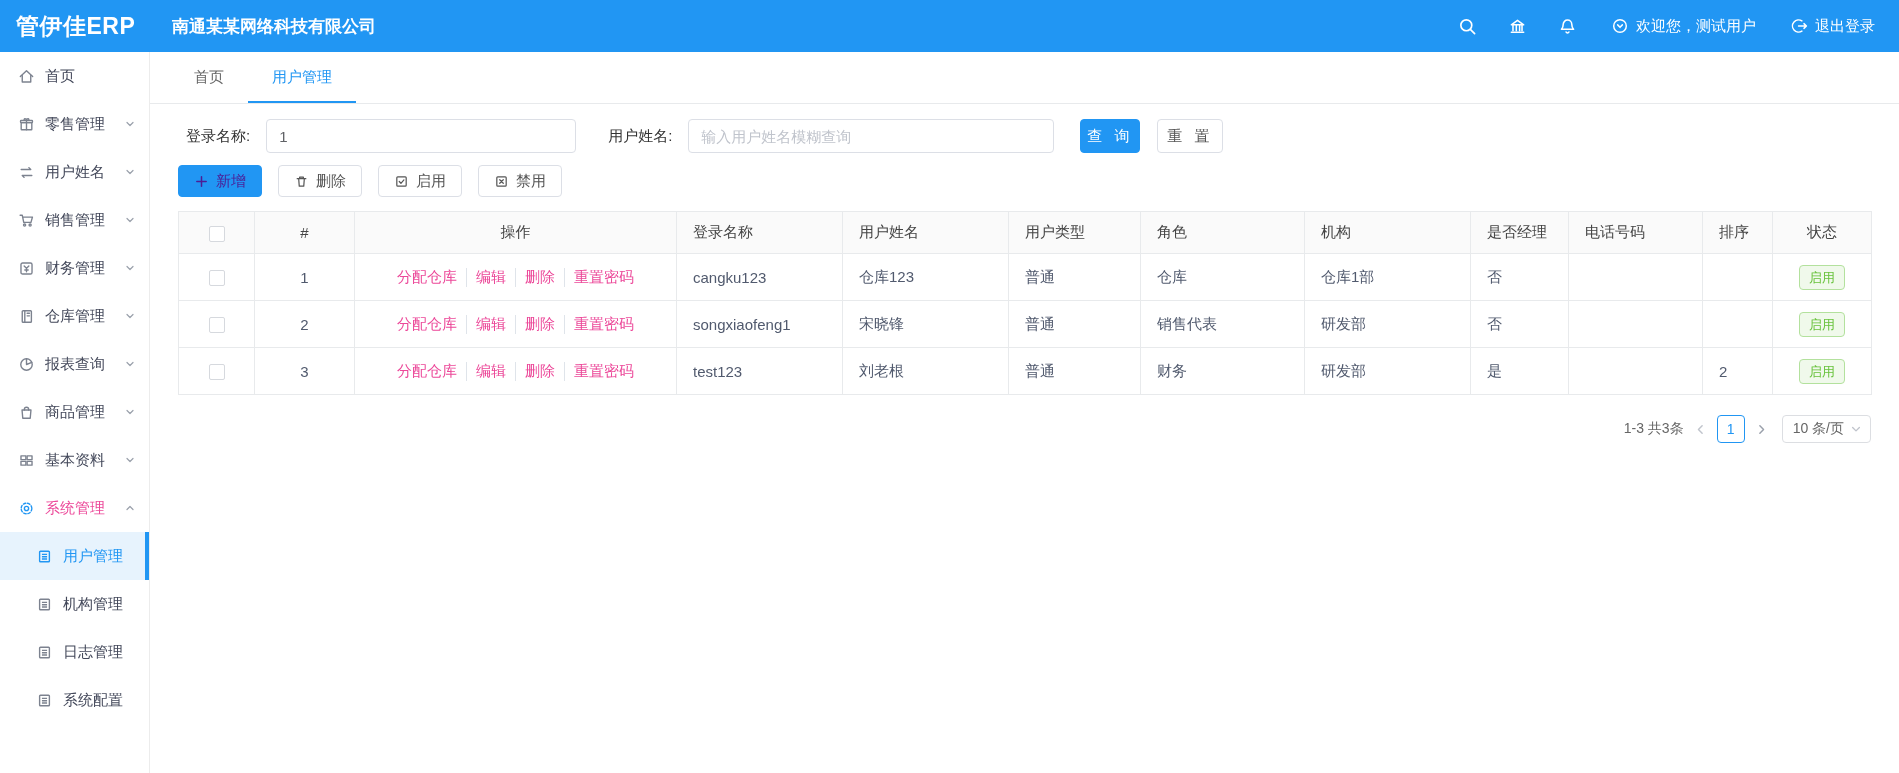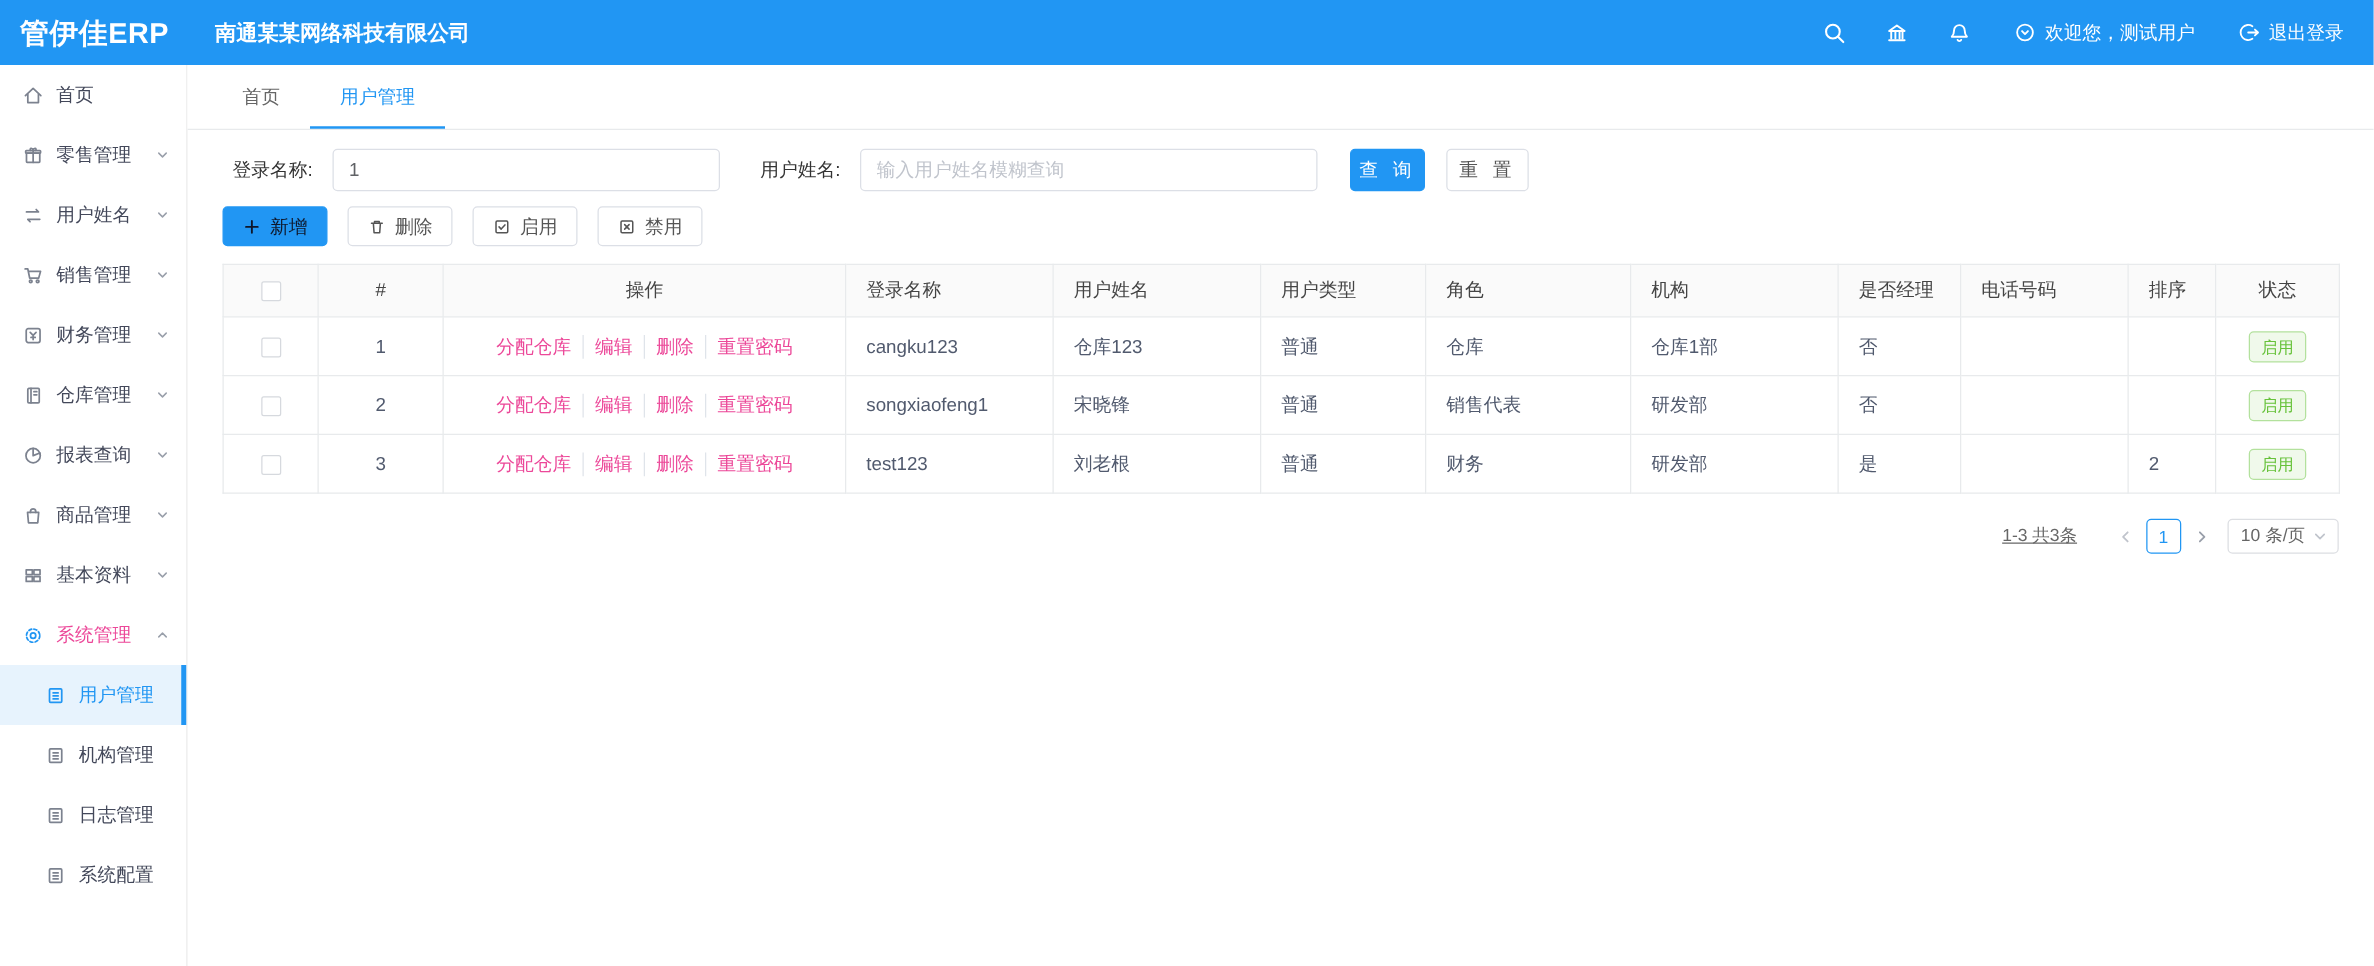--- a/index.html
+++ b/index.html
@@ -75,35 +75,35 @@
     height:34px; border:1px solid #dcdfe6; border-radius:4px; padding:0 12px;
     font-size:15px; color:#606266; outline:none; font-family:inherit; background:#fff;
   }
   .f-input::placeholder { color:#c0c4cc; }
   .inp-login { width:310px; }
   .inp-name { width:366px; }
   .gap-lg { width:32px; }
   .btn {
     height:34px; border-radius:4px; font-size:15px; display:inline-flex;
     align-items:center; justify-content:center; cursor:pointer; white-space:nowrap;
-    font-family:Liberation Serif, serif; border:1px solid #dcdfe6; background:#fff; color:#555;
+    font-family:Liberation Sans, sans-serif; border:1px solid #dcdfe6; background:#fff; color:#555;
   }
   .btn-primary { background:#2196f3; border-color:#2196f3; color:#fff; }
   .btn-search { width:60px; margin-left:26px; letter-spacing:4px; }
   .btn-reset { width:66px; margin-left:17px; letter-spacing:4px; }
 
   
   .toolbar { display:flex; align-items:center; margin-top:11px; height:32px; }
   .tb-btn {
     height:32px; padding:0 15px; border-radius:4px; border:1px solid #dcdfe6;
     background:#fff; color:#555; font-size:15px; display:inline-flex; align-items:center;
     margin-right:16px; cursor:pointer; white-space:nowrap;
   }
   .tb-btn svg { width:15px; height:15px; margin-right:7px; }
-  .tb-btn.primary { background:#2196f3; border-color:#2196f3; color:#0f172a; }
+  .tb-btn.primary { background:#2196f3; border-color:#2196f3; color:#4c1d95; }
 
   
   .grid { margin-top:14px; width:1693px; border-collapse:collapse; table-layout:fixed; font-size:15px; }
   .grid th, .grid td {
     border:1px solid #e8eaec; padding:0 16px; height:47px; text-align:left;
     color:#515a6e; overflow:hidden; white-space:nowrap;
   }
   .grid th { height:42px; background:#fafafa; font-weight:500; color:#444; }
   .grid .c-center { text-align:center; padding:0 4px; }
   .checkbox {
@@ -116,21 +116,21 @@
   .badge {
     display:inline-block; padding:3px 9px; font-size:13px; line-height:17px;
     color:#67c23a; background:#f0f9eb; border:1px solid #b3e19d; border-radius:4px;
   }
 
   
   .pager {
     width:1693px; margin-top:20px; display:flex; align-items:center; justify-content:flex-end;
     font-size:14px; color:#666;
   }
-  .pg-summary { margin-right:26px;text-decoration:underline; }
+  .pg-summary { margin-right:4px; }
   .pg-arrow { display:flex; align-items:center; color:#c0c4cc; cursor:pointer; padding:0 6px; }
   .pg-arrow.next { color:#9aa0ab; }
   .pg-arrow svg { width:13px; height:13px; }
   .pg-page {
     min-width:28px; height:28px; border:1px solid #2196f3; border-radius:4px; color:#2196f3;
     display:flex; align-items:center; justify-content:center; margin:0 4px; cursor:pointer; background:#fff;
   }
   .pg-size {
     height:28px; border:1px solid #dcdee2; border-radius:4px; background:#fff; color:#666;
     display:flex; align-items:center; padding:0 8px 0 10px; margin-left:8px; cursor:pointer;

